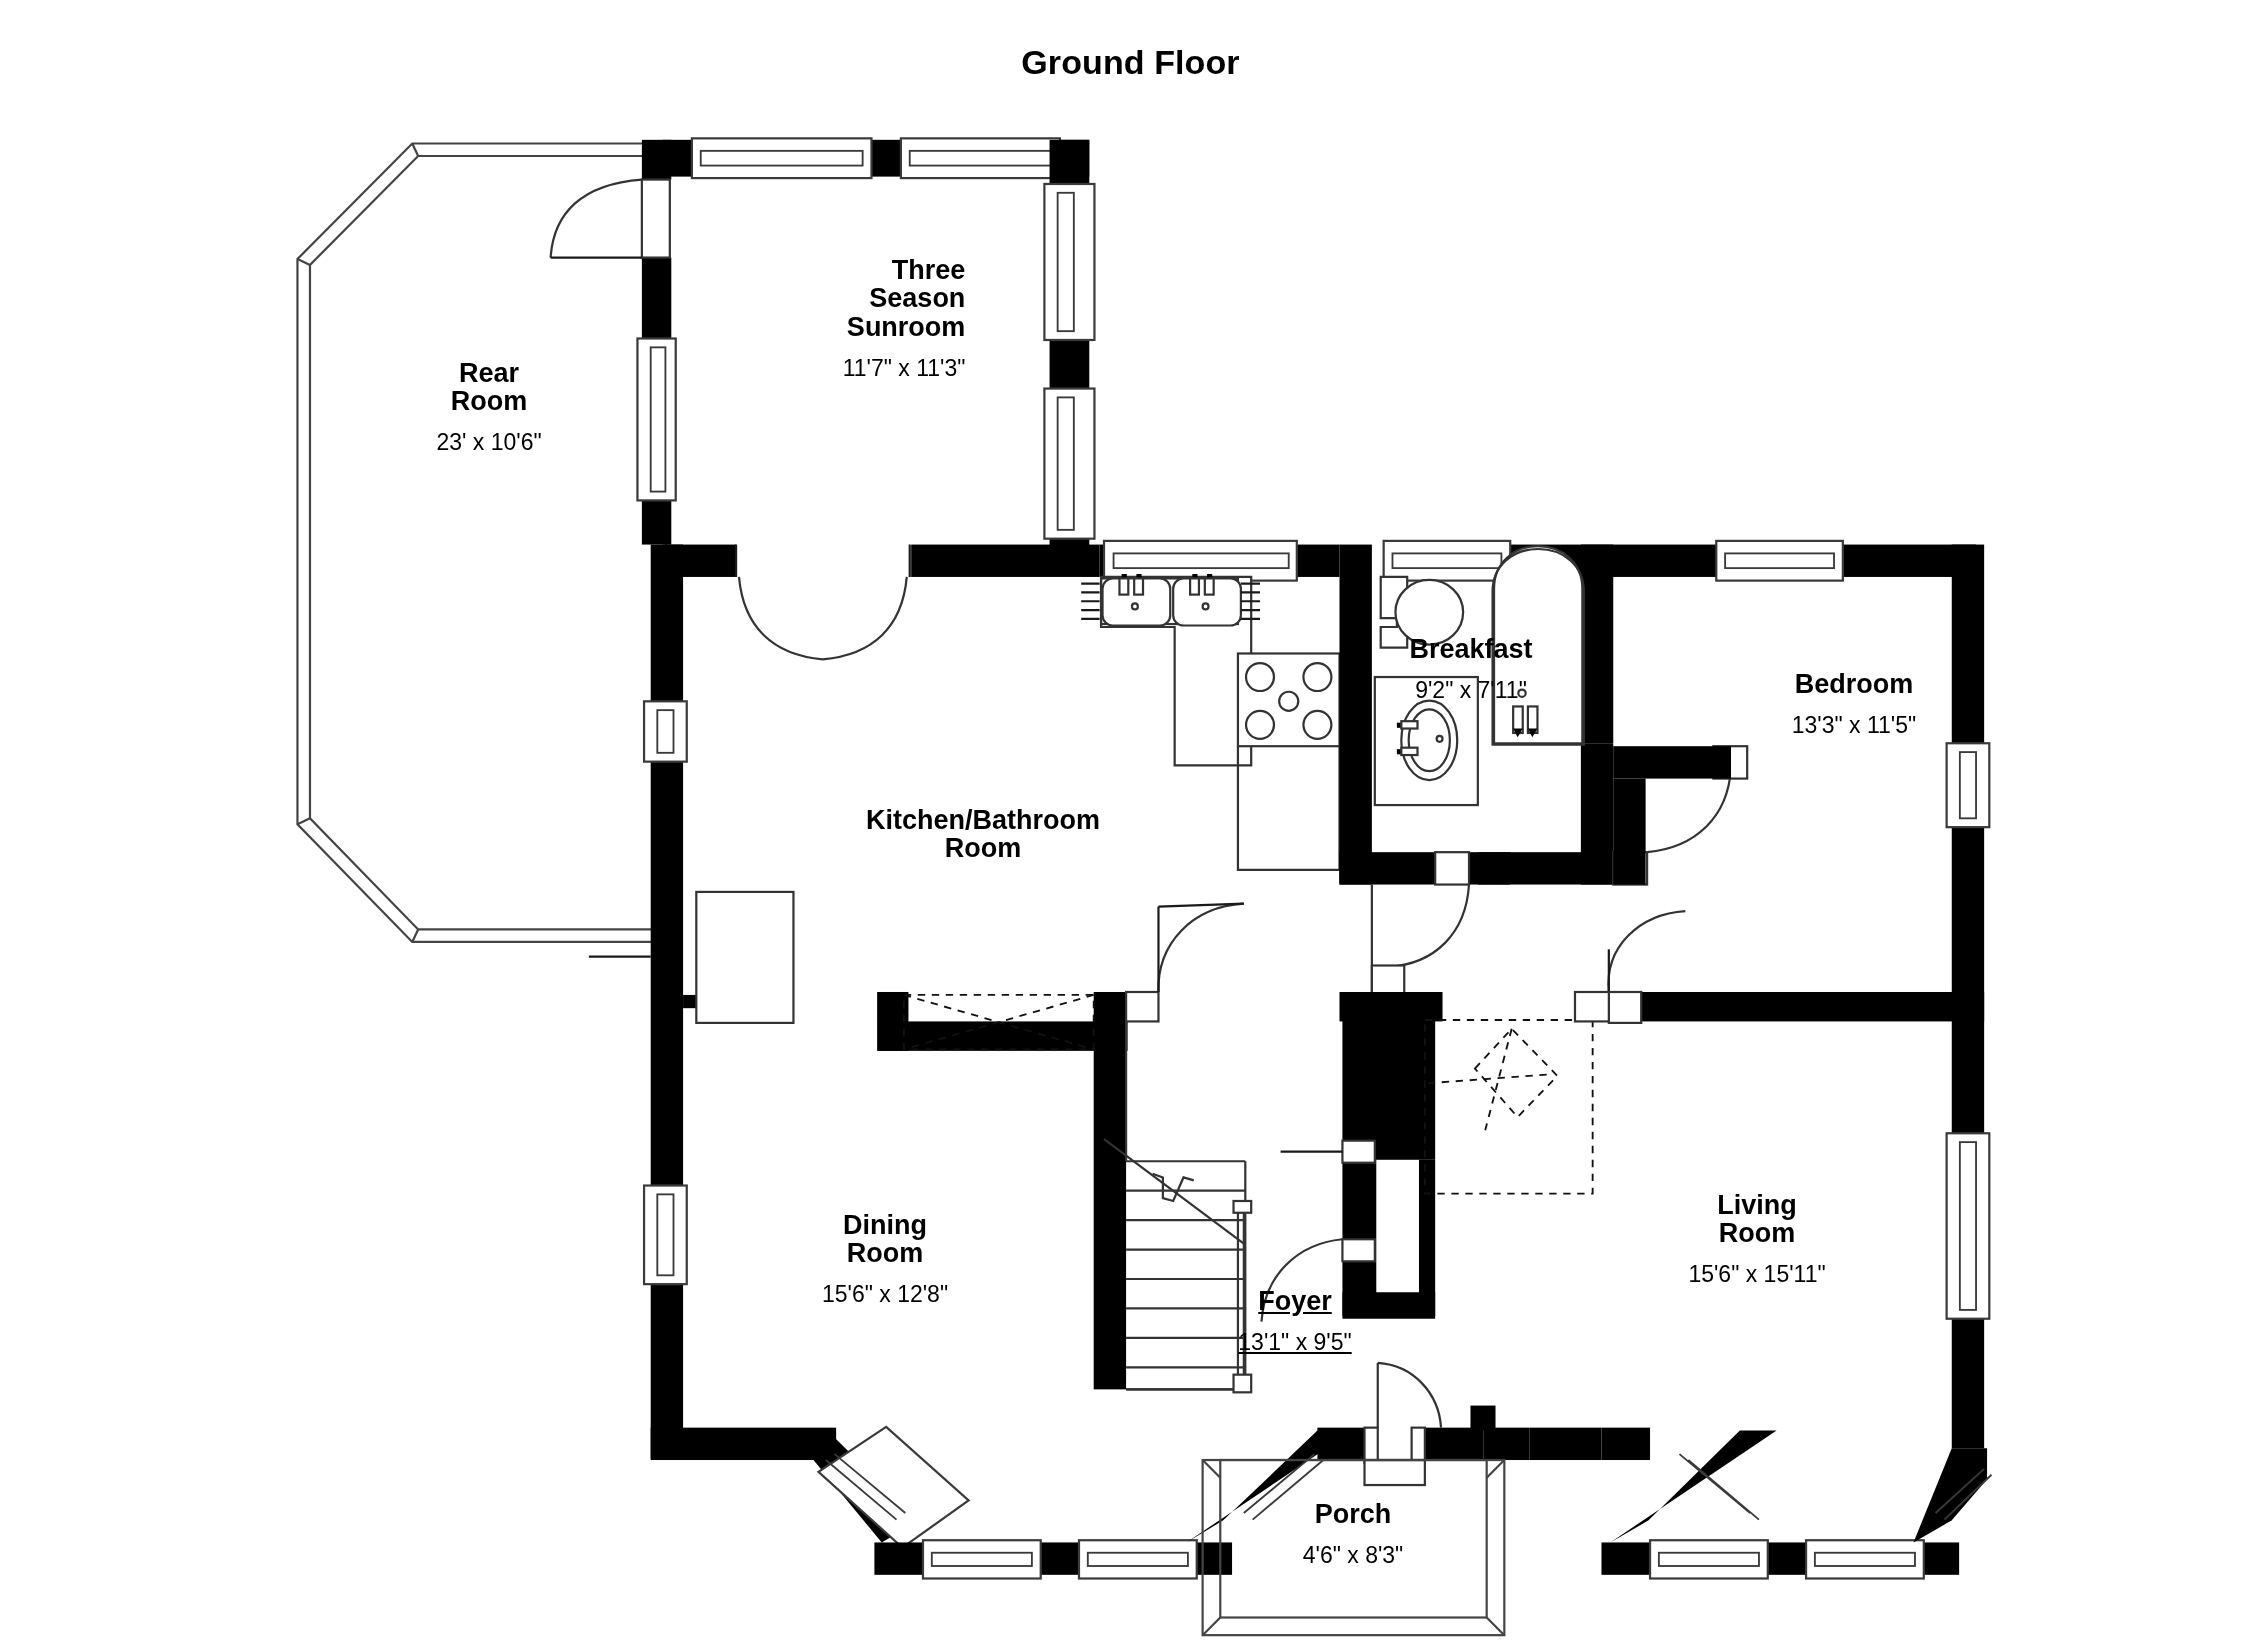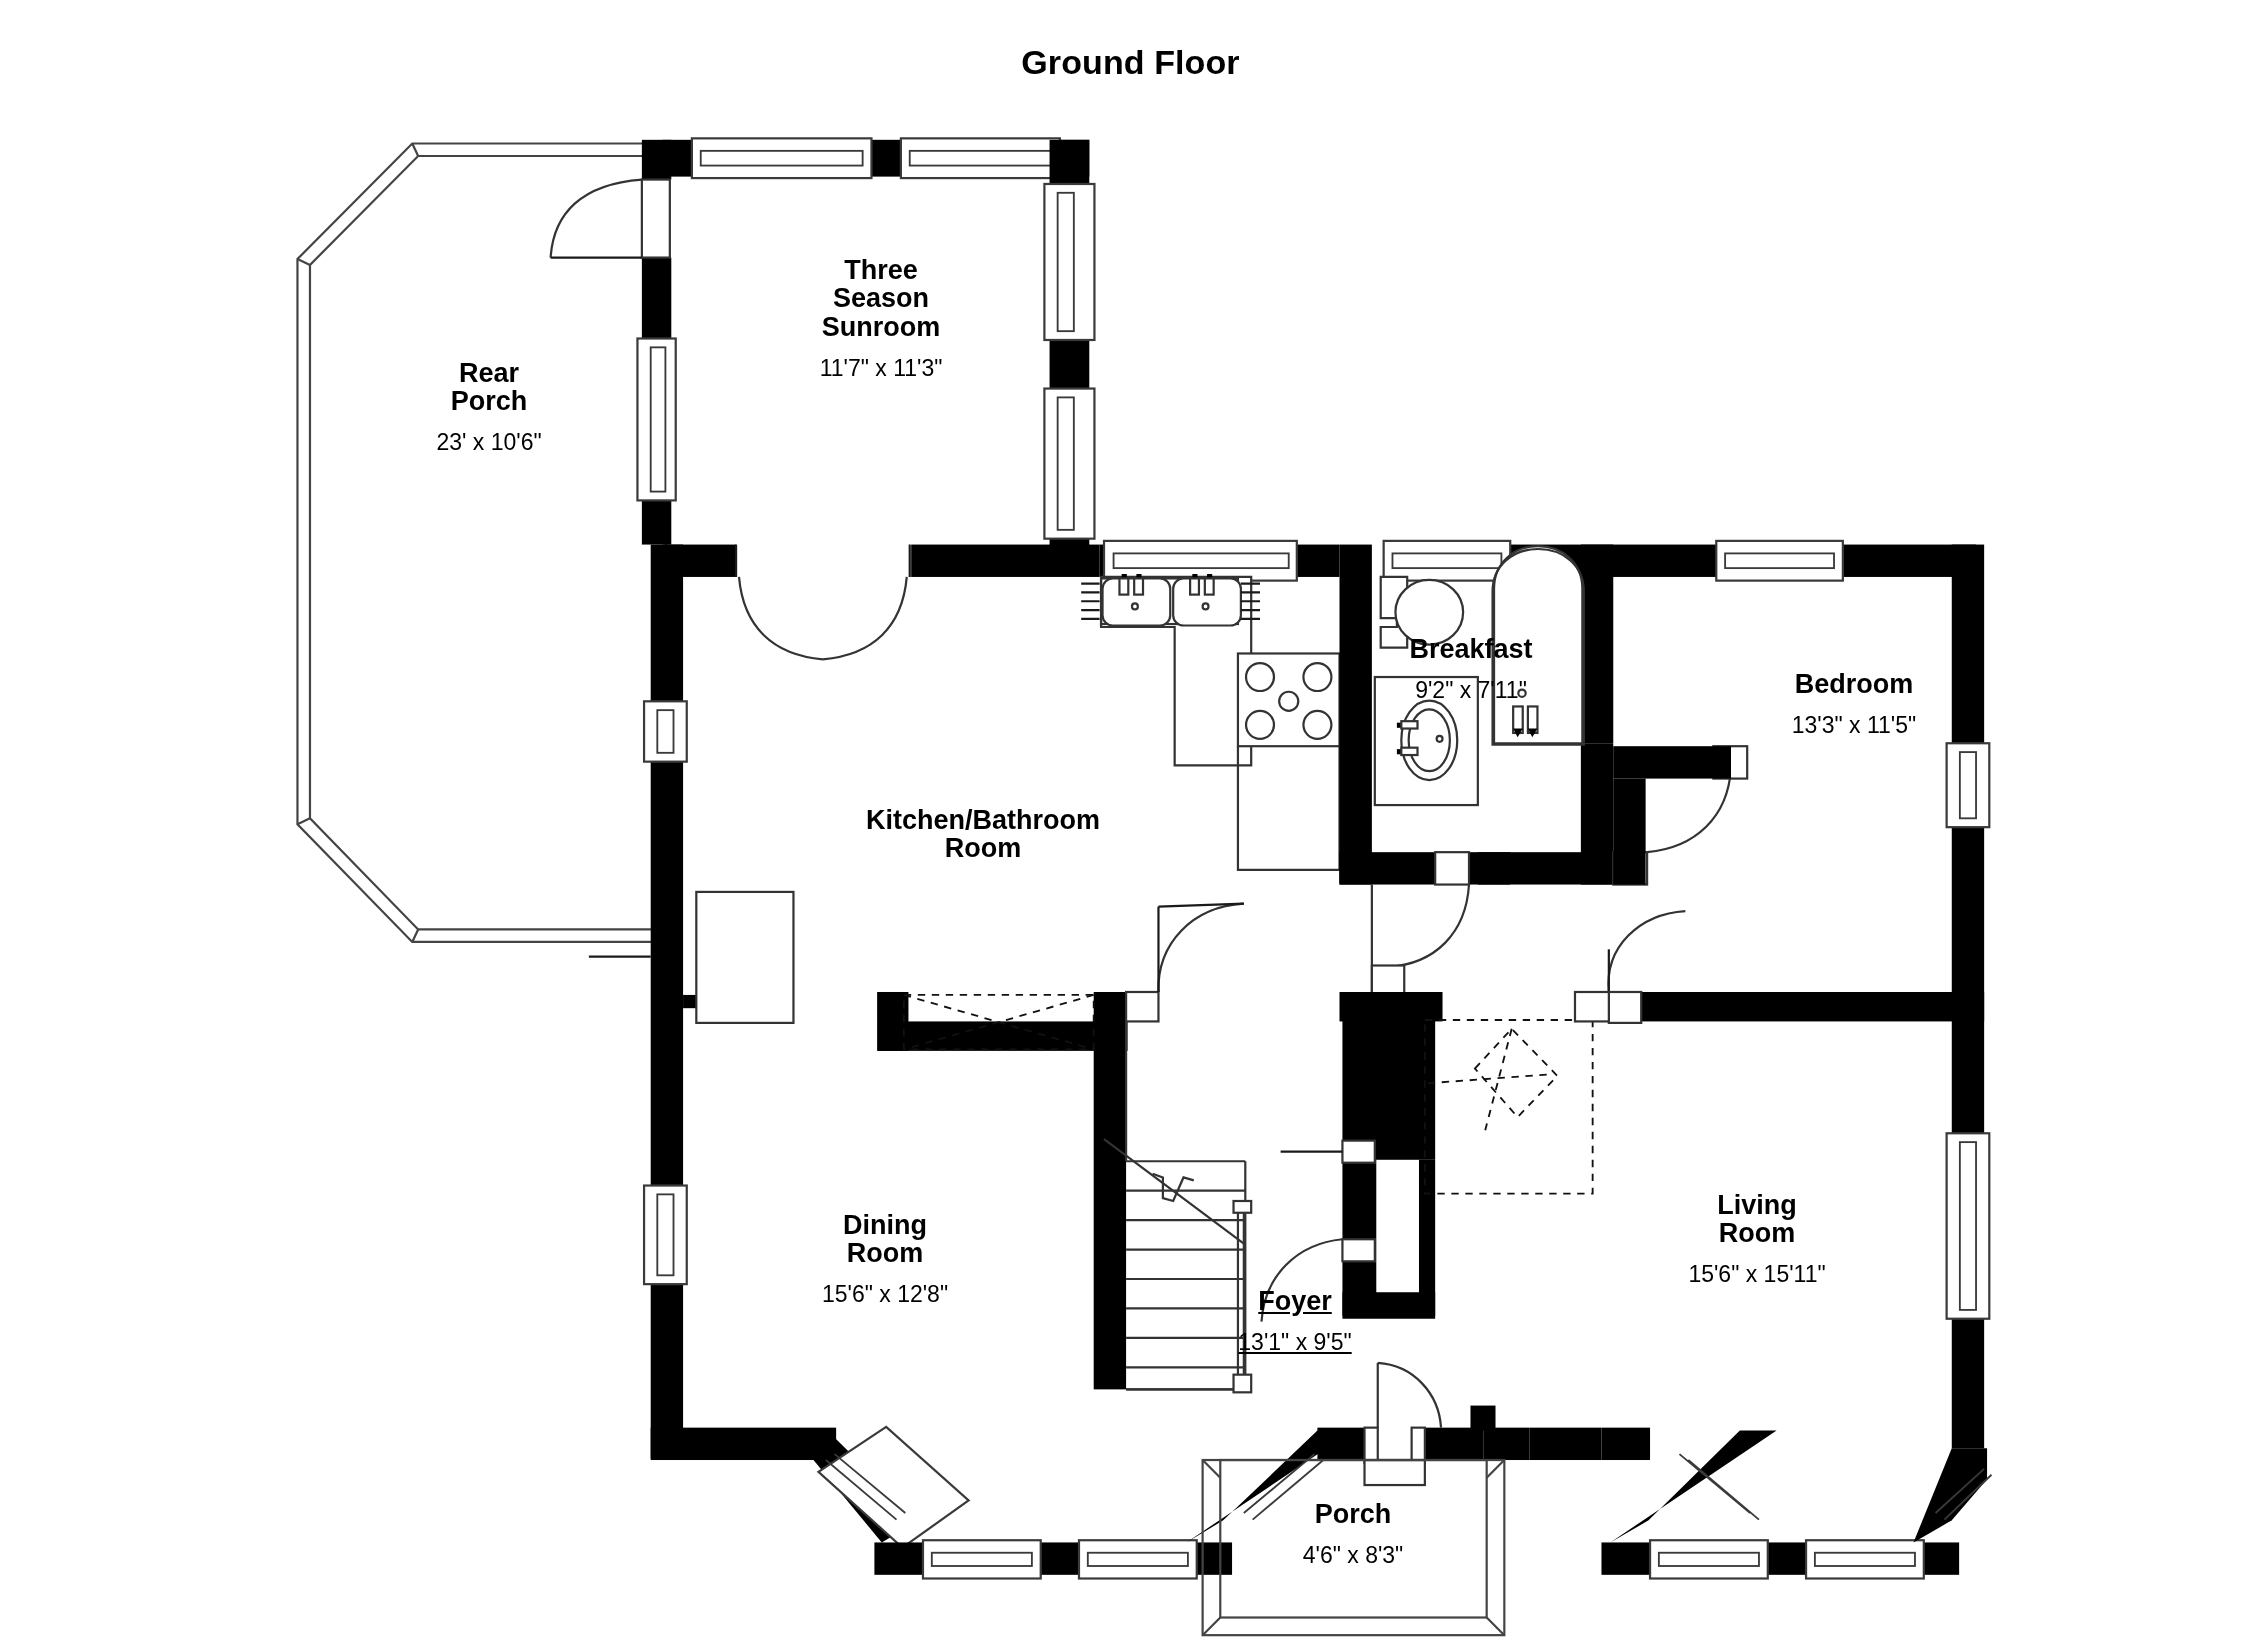--- a/index.html
+++ b/index.html
@@ -432,25 +432,25 @@
     </g>
 
     <g>
       <rect class="fixture" x="2140" y="1348" width="46" height="40"></rect>
     </g>
 
   </svg>
 
   <div class="room-label" style="left:489px; top:346px;">
     <span class="rl-name">Rear
-Porch</span>
+Room</span>
     <span class="rl-dims">23' x 10'6"</span>
   </div>
 
-  <div class="room-label" style="left:881px; top:243px;">
+  <div class="room-label" style="left:904px; top:243px;text-align:right;">
     <span class="rl-name">Three
 Season
 Sunroom</span>
     <span class="rl-dims">11'7" x 11'3"</span>
   </div>
 
   <div class="room-label" style="left:1471px; top:622px;">
     <span class="rl-name">Breakfast</span>
     <span class="rl-dims">9'2" x 7'11"</span>
   </div>

